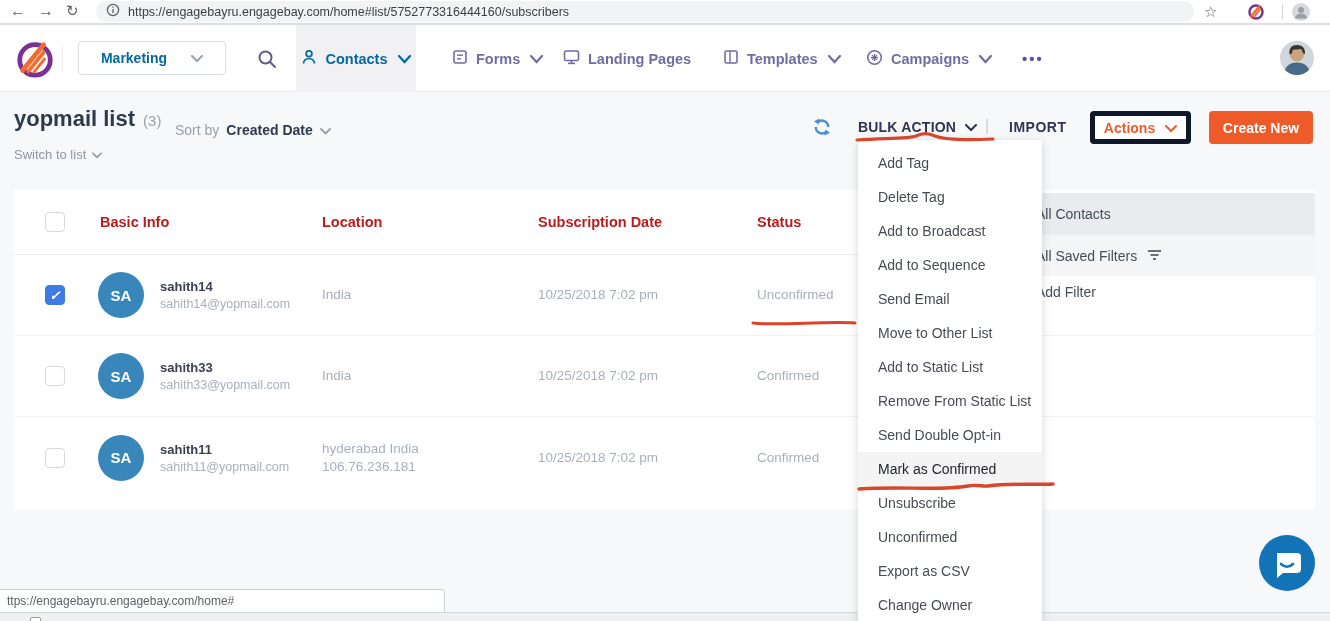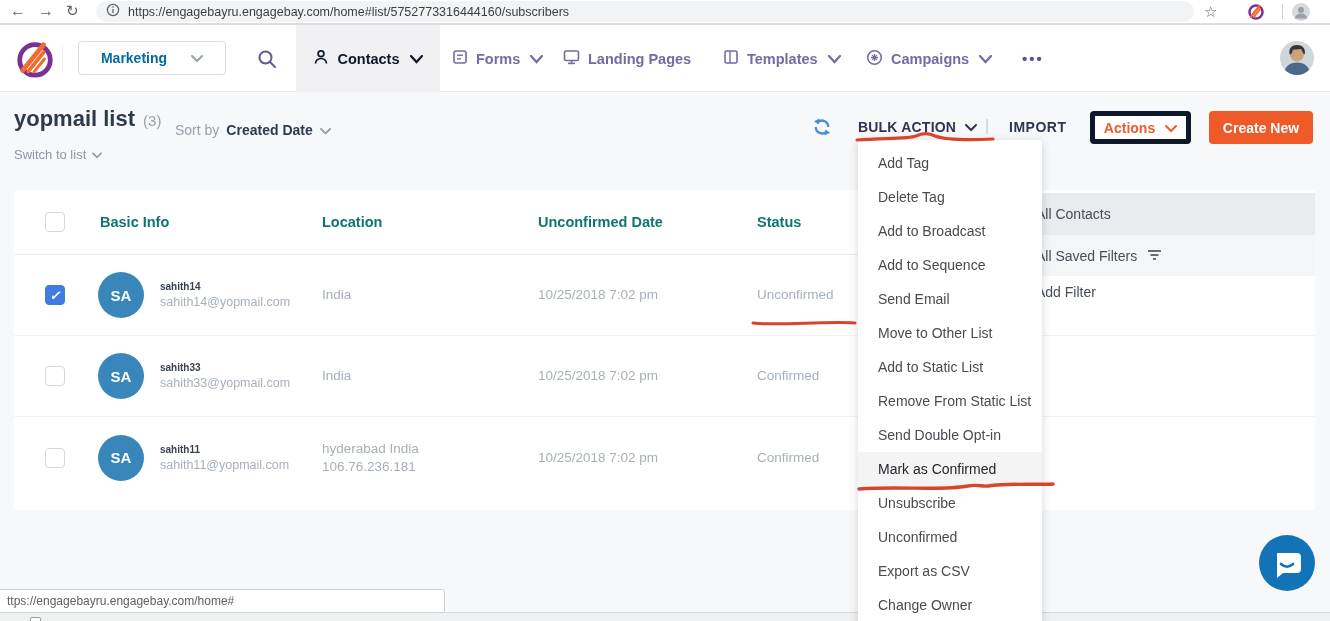--- a/index.html
+++ b/index.html
@@ -21,21 +21,21 @@
 
   
   #appnav { position:absolute; top:25px; left:0; width:1330px; height:67px; background:#fff; border-bottom:1px solid #e7e8ea; z-index:15; }
   #logo { position:absolute; left:14px; top:13px; }
   .logo-sep { position:absolute; left:62px; top:19px; width:1px; height:28px; background:#efeff2; }
   #workspace-btn { position:absolute; left:78px; top:16px; width:148px; height:34px; border:1px solid #d8dde3; border-radius:4px; background:#fff; display:flex; align-items:center; justify-content:center; gap:24px; color:#0369a1; font-size:14px; font-weight:bold; cursor:pointer; }
   #workspace-btn .chev { color:#99a2ac; }
   #search-btn { position:absolute; left:257px; top:24px; cursor:pointer; color:#5f5b8a; }
   .nav-item { position:absolute; top:0; height:67px; display:flex; align-items:center; gap:8px; color:#716da3; font-weight:bold; font-size:14.5px; cursor:pointer; }
   .nav-item .chev { margin-left:2px; }
-  #nav-contacts { left:296px; width:144px; justify-content:center; background:#f1f1f4; color:#0f172a; }
+  #nav-contacts { left:296px; width:120px; justify-content:center; background:#f1f1f4; color:#0369a1; }
   #nav-forms { left:452px; }
   #nav-landing { left:563px; }
   #nav-templates { left:723px; }
   #nav-campaigns { left:866px; }
   #nav-more { position:absolute; left:1022px; top:0; height:67px; display:flex; align-items:center; color:#5a51a0; font-size:15px; font-weight:bold; letter-spacing:2px; cursor:pointer; }
   #nav-avatar { position:absolute; left:1280px; top:16px; cursor:pointer; }
 
   
   #page-title-wrap { position:absolute; left:14px; top:106px; display:flex; align-items:baseline; gap:8px; }
   #page-title-wrap h1 { font-size:22px; font-weight:bold; color:#2c3a4d; }
@@ -48,30 +48,30 @@
   #sync-btn { position:absolute; left:812px; top:117px; cursor:pointer; }
   #bulk-action { position:absolute; left:858px; top:119px; display:flex; align-items:center; gap:9px; font-size:14px; font-weight:bold; color:#2f3550; letter-spacing:.2px; cursor:pointer; }
   #hsep { position:absolute; left:985px; top:117px; color:#c9ced4; font-size:16px; }
   #import-btn { position:absolute; left:1009px; top:119px; font-size:14px; font-weight:bold; color:#2f3550; letter-spacing:.5px; cursor:pointer; }
   #actions-btn { position:absolute; left:1090px; top:111px; width:101px; height:33px; border:5px solid #0f172a; border-radius:4px; background:#fff; color:#ee5b2c; font-size:14px; font-weight:bold; display:flex; align-items:center; justify-content:center; gap:10px; cursor:pointer; }
   #create-btn { position:absolute; left:1209px; top:111px; width:104px; height:33px; border-radius:4px; background:#ef5a29; color:#fff; font-size:14px; font-weight:bold; display:flex; align-items:center; justify-content:center; cursor:pointer; }
 
   
   #card { position:absolute; left:14px; top:190px; width:1301px; height:320px; background:#fff; border-radius:3px; z-index:1; }
   .thead { position:relative; height:65px; border-bottom:1px solid #e9edf0; }
-  .thead .col { position:absolute; top:24px; font-size:14.5px; font-weight:bold; color:#0f766e; }
+  .thead .col { position:absolute; top:24px; font-size:14.5px; font-weight:bold; color:#b91c1c; }
   .col-basic { left:86px; } .col-loc { left:308px; } .col-date { left:524px; } .col-status { left:743px; }
   .trow { position:relative; height:81px; border-bottom:1px solid #f0f2f4; }
   .trow:last-child { border-bottom:none; }
   .cb { position:absolute; left:31px; top:50%; transform:translateY(-50%); width:20px; height:20px; border:1px solid #d4d9de; border-radius:4px; background:#fff; cursor:pointer; display:flex; align-items:center; justify-content:center; }
   .thead .cb { top:22px; transform:none; }
   .cb.checked { background:#3f7be0; border-color:#3f7be0; color:#fff; font-size:13px; font-weight:bold; }
   .avatar { position:absolute; left:84px; top:50%; transform:translateY(-50%); width:46px; height:46px; border-radius:50%; background:#3987ba; color:#fff; font-size:15px; font-weight:bold; display:flex; align-items:center; justify-content:center; }
   .who { position:absolute; left:146px; top:50%; transform:translateY(-50%); }
-  .who .name { font-size:10px; font-weight:bold; color:#3a4250; margin-bottom:3px; }
+  .who .name { font-size:13px; font-weight:bold; color:#3a4250; margin-bottom:3px; }
   .who .email { font-size:12.5px; color:#a7b0ba; }
   .cell { position:absolute; top:50%; transform:translateY(-50%); font-size:13.5px; color:#a7b0ba; line-height:18px; }
   .cell-loc { left:308px; } .cell-date { left:524px; } .cell-status { left:743px; }
 
   
   #filter-panel { position:absolute; left:1020px; top:193px; width:295px; z-index:3; font-size:14px; color:#454d57; }
   #filter-panel .fitem { display:flex; align-items:center; padding-left:16px; gap:10px; cursor:pointer; }
   .fitem-0 { height:42px; background:#e9ebee; }
   .fitem-1 { height:41px; background:#f3f5f6; }
   .fitem-2 { height:32px; background:#ffffff; }
@@ -308,21 +308,21 @@
 
   <div id="create-btn">
     <span>Create New</span>
   </div>
 
   <div id="card">
     <div class="thead">
       <span class="cb"></span>
       <span class="col col-basic">Basic Info</span>
       <span class="col col-loc">Location</span>
-      <span class="col col-date">Unconfirmed Date</span>
+      <span class="col col-date">Subscription Date</span>
       <span class="col col-status">Status</span>
     </div>
 
     <div class="trow">
       <span class="cb checked">
           <i>✓</i>
         </span>
       <span class="avatar">SA</span>
       <span class="who">
         <div class="name">sahith14</div>

